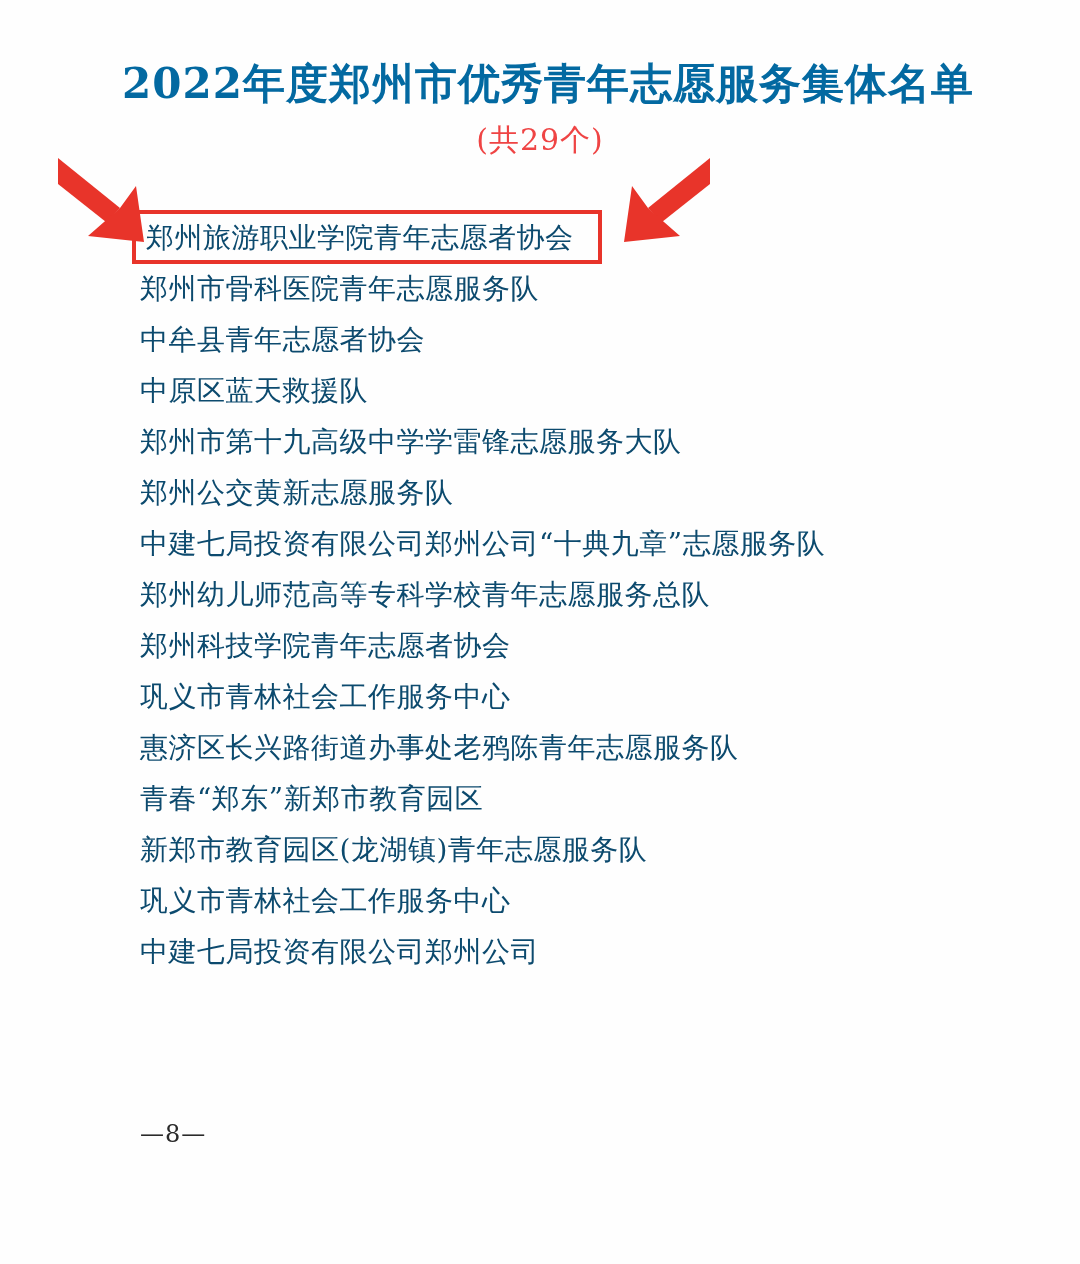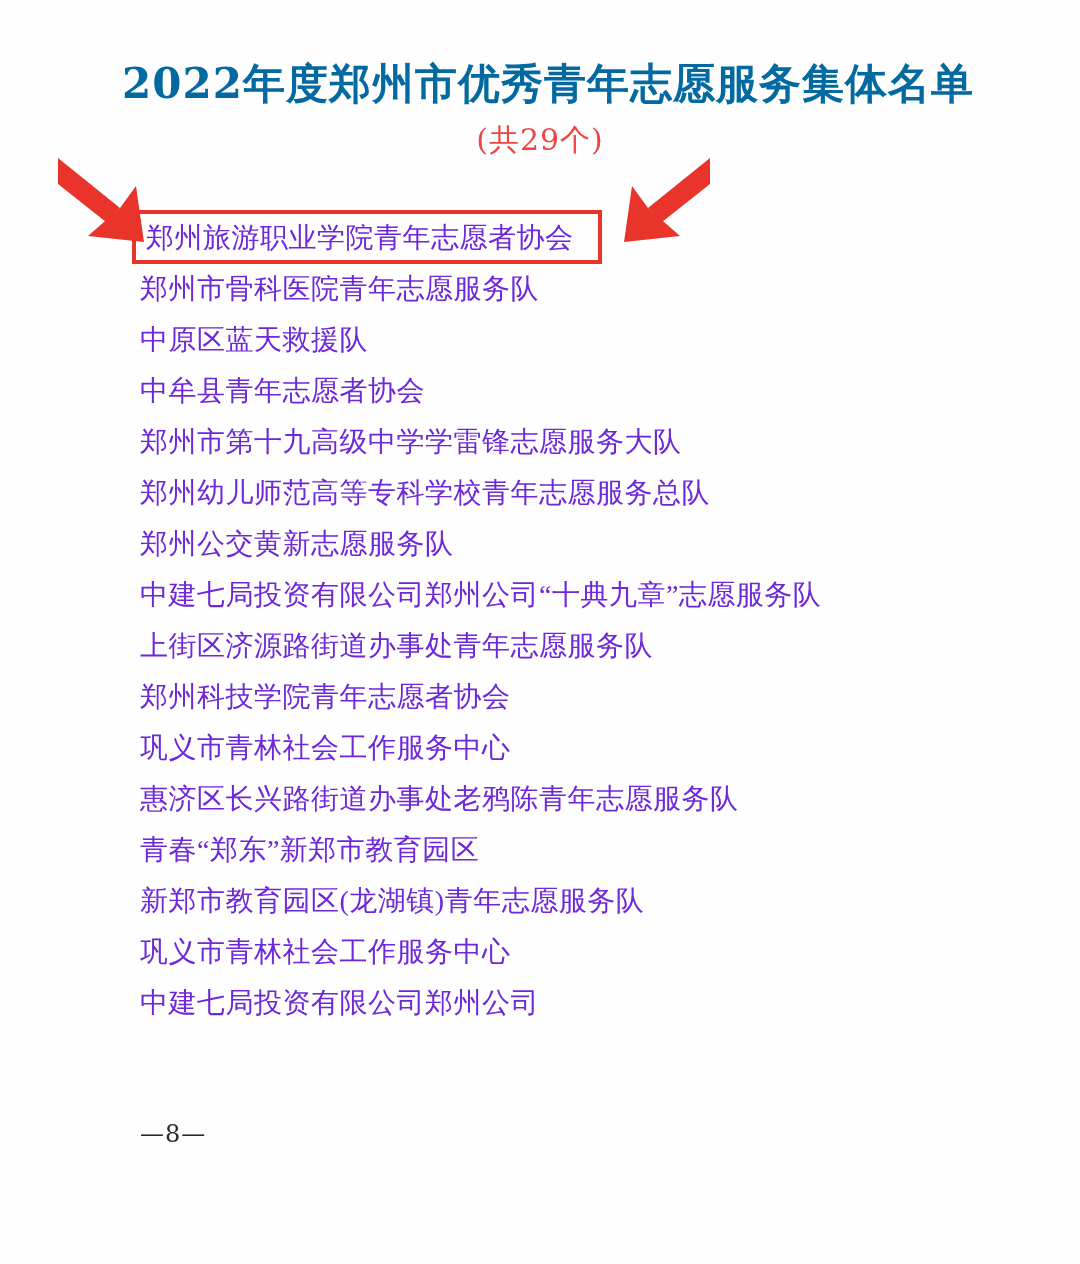--- a/index.html
+++ b/index.html
@@ -44,24 +44,23 @@
   }
   .list {
     position: absolute;
     top: 212px;
     left: 140px;
     width: 800px;
   }
   .list-item {
     font-size: 28px;
     line-height: 51px;
-    color: #6d28d9;
+    color: #0c4a6e;
     letter-spacing: 0.5px;
     white-space: nowrap;
-    font-family: Liberation Serif, serif;
   }
   .list-item.first {
     padding-left: 6px;
   }
   
   .highlight-box {
     position: absolute;
     top: 210px;
     left: 132px;
     width: 470px;
@@ -100,27 +99,26 @@
 <body>
 
 <div class="page">
 
   <div class="doc-title">2022年度郑州市优秀青年志愿服务集体名单</div>
   <div class="doc-subtitle">(共29个)</div>
 
   <div class="list">
     <div class="list-item first">郑州旅游职业学院青年志愿者协会</div>
     <div class="list-item">郑州市骨科医院青年志愿服务队</div>
+    <div class="list-item">中牟县青年志愿者协会</div>
     <div class="list-item">中原区蓝天救援队</div>
-    <div class="list-item">中牟县青年志愿者协会</div>
     <div class="list-item">郑州市第十九高级中学学雷锋志愿服务大队</div>
-    <div class="list-item">郑州幼儿师范高等专科学校青年志愿服务总队</div>
     <div class="list-item">郑州公交黄新志愿服务队</div>
     <div class="list-item">中建七局投资有限公司郑州公司“十典九章”志愿服务队</div>
-    <div class="list-item">上街区济源路街道办事处青年志愿服务队</div>
+    <div class="list-item">郑州幼儿师范高等专科学校青年志愿服务总队</div>
     <div class="list-item">郑州科技学院青年志愿者协会</div>
     <div class="list-item">巩义市青林社会工作服务中心</div>
     <div class="list-item">惠济区长兴路街道办事处老鸦陈青年志愿服务队</div>
     <div class="list-item">青春“郑东”新郑市教育园区</div>
     <div class="list-item">新郑市教育园区(龙湖镇)青年志愿服务队</div>
     <div class="list-item">巩义市青林社会工作服务中心</div>
     <div class="list-item">中建七局投资有限公司郑州公司</div>
   </div>
 
   <div class="highlight-box"></div>

